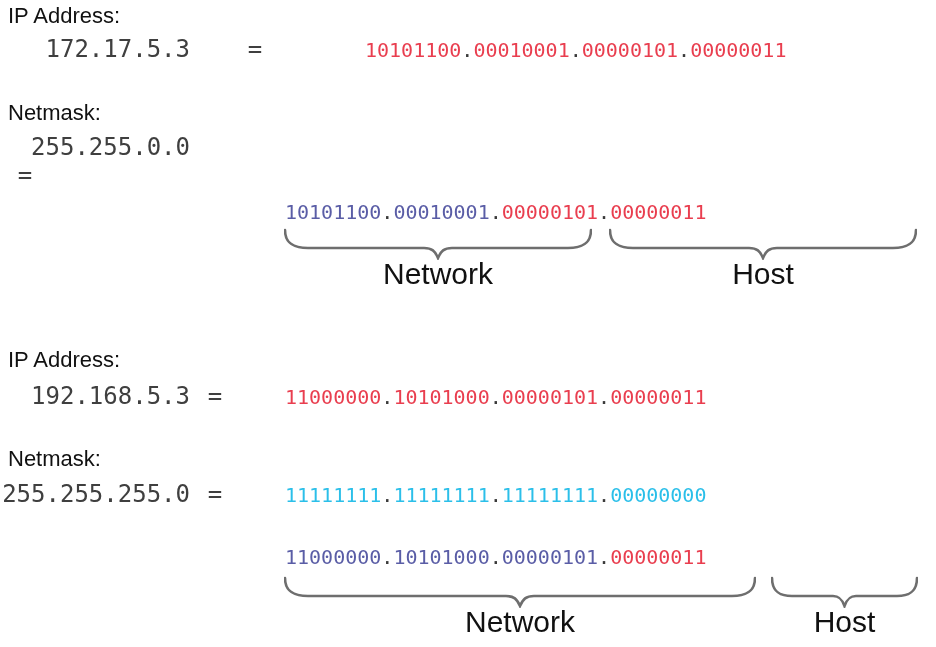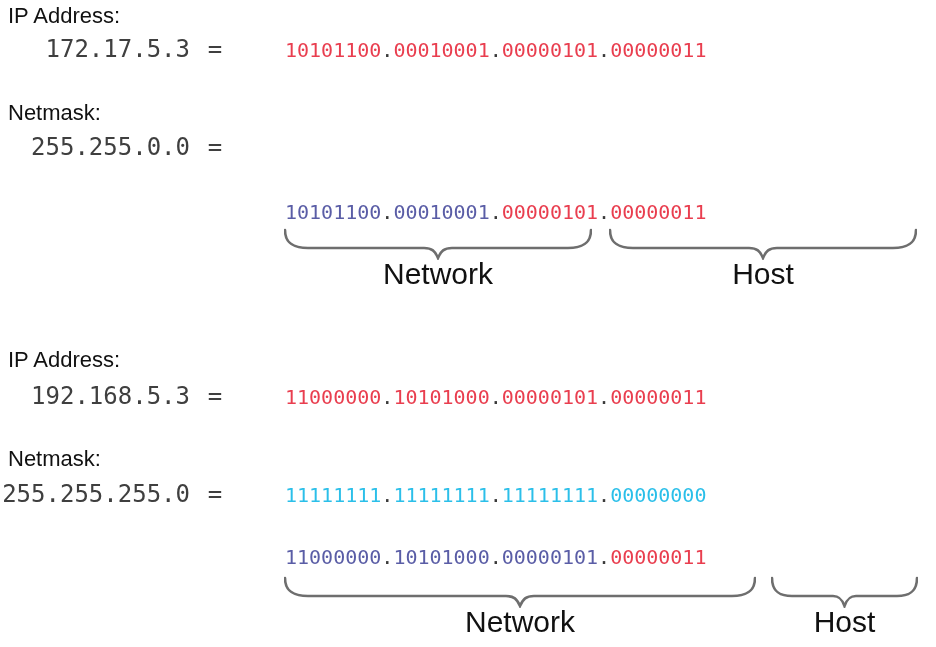--- a/index.html
+++ b/index.html
@@ -42,29 +42,29 @@
     text-align:center;
   }
 </style>
 </head>
 <body>
 
 <div id="canvas">
 
   <div class="abs heading" style="left:8px;top:4px;">IP Address:</div>
 
-  <div class="abs valrow" style="left:0;top:34px;">
+  <div class="abs valrow" style="left:0;top:34px;gap:40px;">
     <span class="dec">172.17.5.3</span>
     <span class="eq">=</span>
     <span class="bin"><span class="c-ip">10101100</span><span class="sep">.</span><span class="c-ip">00010001</span><span class="sep">.</span><span class="c-ip">00000101</span><span class="sep">.</span><span class="c-ip">00000011</span></span>
   </div>
 
   <div class="abs heading" style="left:8px;top:101px;">Netmask:</div>
 
-  <div class="abs valrow" style="left:0;top:133px;">
+  <div class="abs valrow" style="left:0;top:133px;flex-direction:column;">
     <span class="dec">255.255.0.0</span>
     <span class="eq">=</span>
   </div>
 
   <div class="abs valrow" style="left:0;top:196px;">
     <span class="bin bin-only"><span class="c-net">10101100</span><span class="sep">.</span><span class="c-net">00010001</span><span class="sep">.</span><span class="c-host">00000101</span><span class="sep">.</span><span class="c-host">00000011</span></span>
   </div>
 
   <svg class="abs brace" style="left:284px;top:228px;" width="308" height="32" viewBox="0 0 308 32">
     <path d="M1,2 C1,15 9,20 24,20 L140,20 C148,20 151,23 154,30 C157,23 160,20 168,20 L284,20 C299,20 307,15 307,2"></path>

